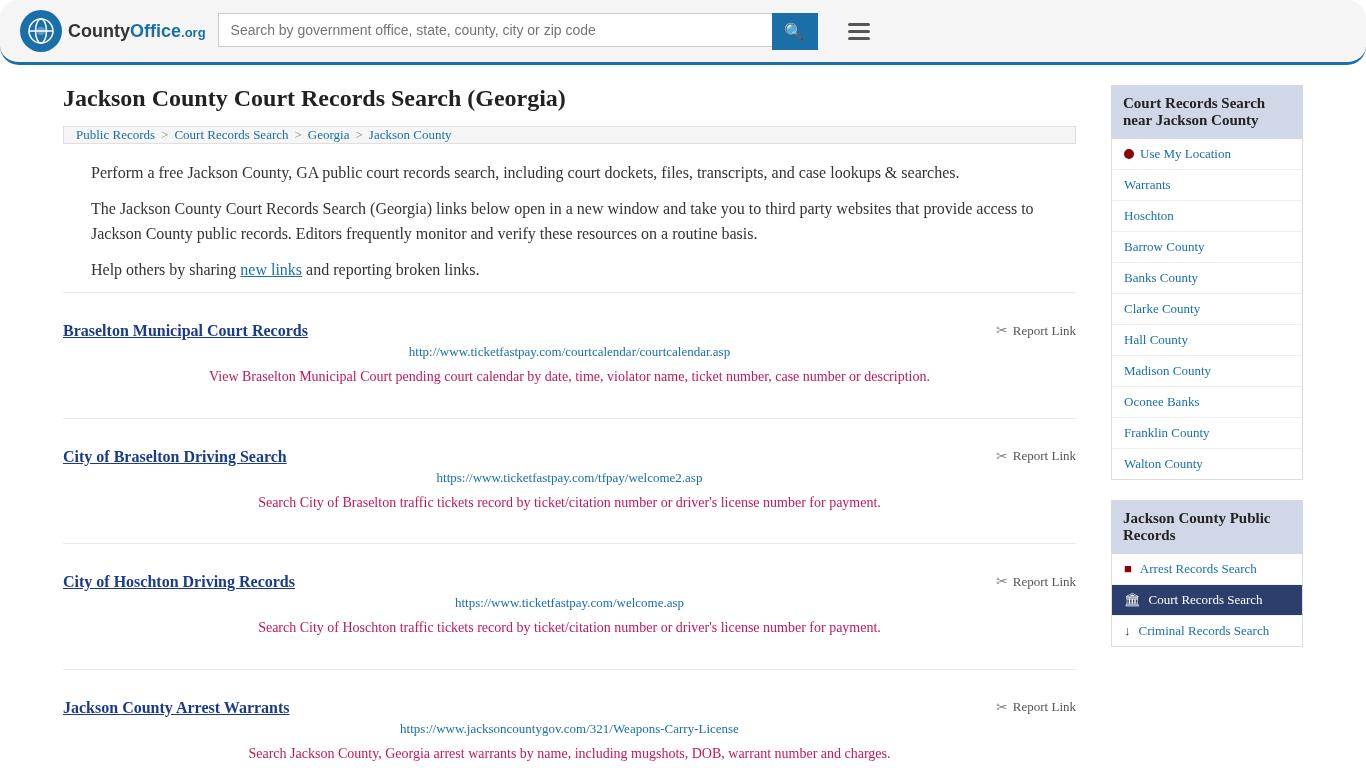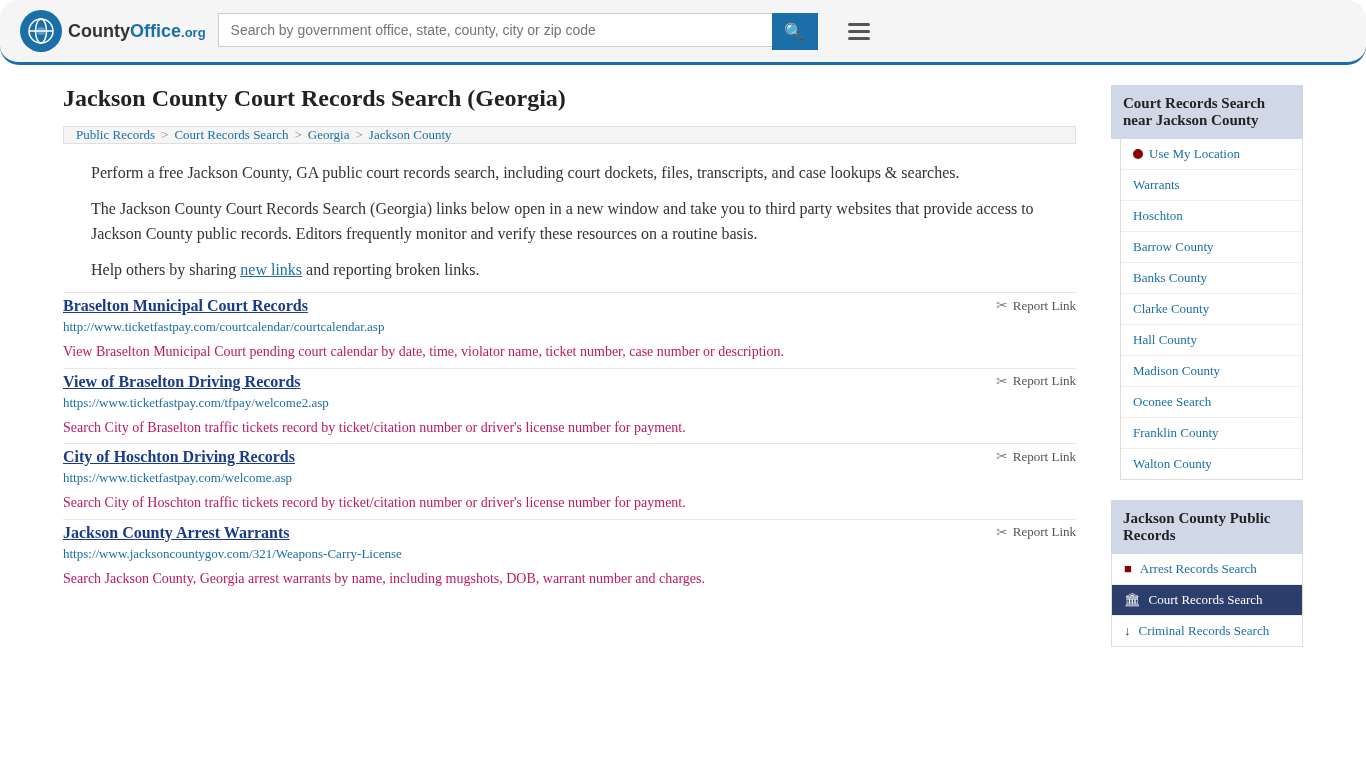--- a/index.html
+++ b/index.html
@@ -117,21 +117,22 @@
     }
     .breadcrumb a { color: #1a6fa8; text-decoration: none; }
     .breadcrumb .sep { color: #888; }
 
     .intro-text { font-size: 16px; color: #333; margin-bottom: 10px; line-height: 1.6; margin-left: 28px; }
     .inline-link { color: #1a6fa8; text-decoration: underline; cursor: pointer; }
 
     
     .record-item {
       border-top: 1px solid #e8e8e8;
-      padding: 4px 0;
+      padding: 29px 0;
+      text-align: center;
     }
     .record-title {
       font-size: 16px;
       font-weight: bold;
       color: #1a3a8a;
       text-decoration: underline;
       cursor: pointer;
       display: inline-block;
       margin-bottom: 4px;
     }
@@ -168,21 +169,20 @@
       background: #d0d8e8;
       padding: 10px 12px;
       font-size: 15px;
       font-weight: bold;
       color: #222;
       margin-bottom: 0;
     }
     .sidebar-list {
       border: 1px solid #ddd;
       border-top: none;
-      margin-left: 9px;
     }
     .sidebar-list-item {
       padding: 7px 12px;
       border-bottom: 1px solid #eee;
       font-size: 13px;
     }
     .sidebar-list-item:last-child { border-bottom: none; }
     .sidebar-list-item a {
       color: #1a6fa8;
       text-decoration: none;
@@ -285,21 +285,21 @@
       <span class="report-link">
         <span class="report-icon">✂</span>
         <span>Report Link</span>
       </span>
     </div>
     <div class="record-url">http://www.ticketfastpay.com/courtcalendar/courtcalendar.asp</div>
     <div class="record-desc">View Braselton Municipal Court pending court calendar by date, time, violator name, ticket number, case number or description.</div>
   </div>
         <div class="record-item">
     <div class="record-header">
-      <a class="record-title" href="#">View of Braselton Driving Records</a>
+      <a class="record-title" href="#">City of Braselton Driving Search</a>
       <span class="report-link">
         <span class="report-icon">✂</span>
         <span>Report Link</span>
       </span>
     </div>
     <div class="record-url">https://www.ticketfastpay.com/tfpay/welcome2.asp</div>
     <div class="record-desc">Search City of Braselton traffic tickets record by ticket/citation number or driver's license number for payment.</div>
   </div>
         <div class="record-item">
     <div class="record-header">
@@ -337,21 +337,21 @@
           <a href="#">Use My Location</a>
         </div>
         <div id="nearby-items-container">
             <div class="sidebar-list-item"><a href="#">Warrants</a></div>
             <div class="sidebar-list-item"><a href="#">Hoschton</a></div>
             <div class="sidebar-list-item"><a href="#">Barrow County</a></div>
             <div class="sidebar-list-item"><a href="#">Banks County</a></div>
             <div class="sidebar-list-item"><a href="#">Clarke County</a></div>
             <div class="sidebar-list-item"><a href="#">Hall County</a></div>
             <div class="sidebar-list-item"><a href="#">Madison County</a></div>
-            <div class="sidebar-list-item"><a href="#">Oconee Search</a></div>
+            <div class="sidebar-list-item"><a href="#">Oconee Banks</a></div>
             <div class="sidebar-list-item"><a href="#">Franklin County</a></div>
             <div class="sidebar-list-item"><a href="#">Walton County</a></div>
           </div>
       </div>
     </div>
 
     <div class="sidebar-section">
       <div class="sidebar-section-title">Jackson County Public Records</div>
       <div class="sidebar-records-list" id="public-records-container">
           <div class="sidebar-record-item">

